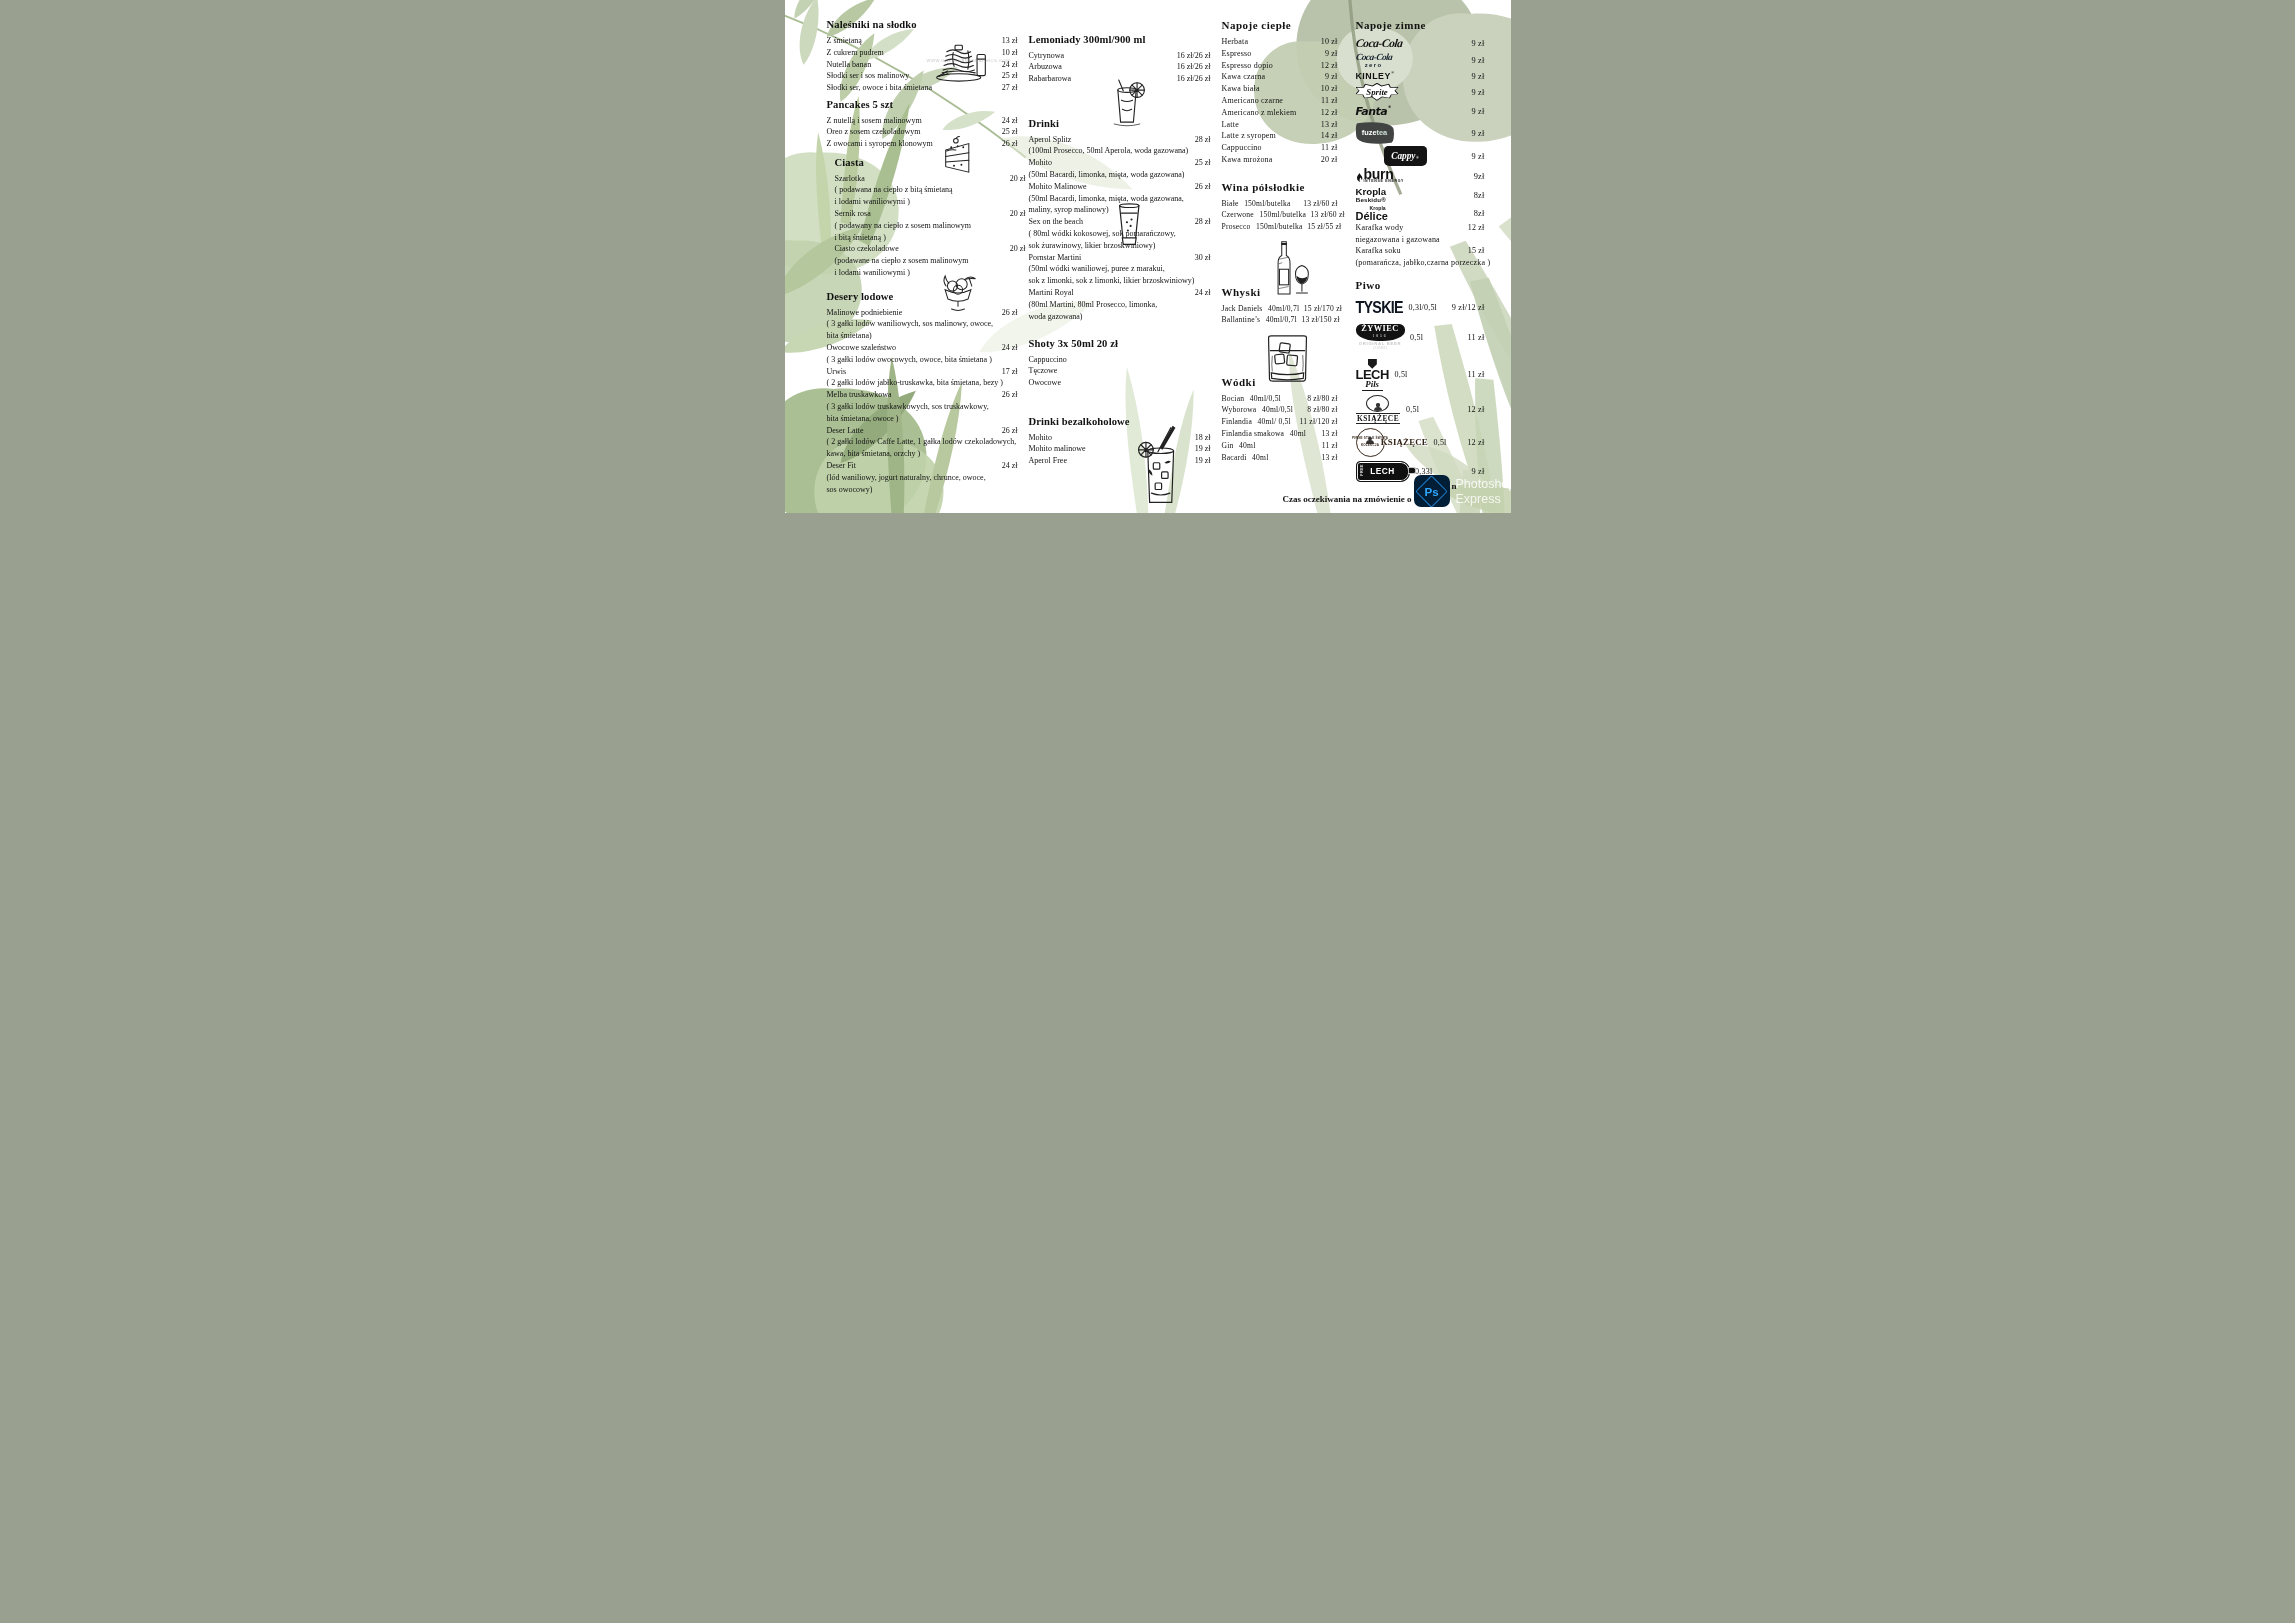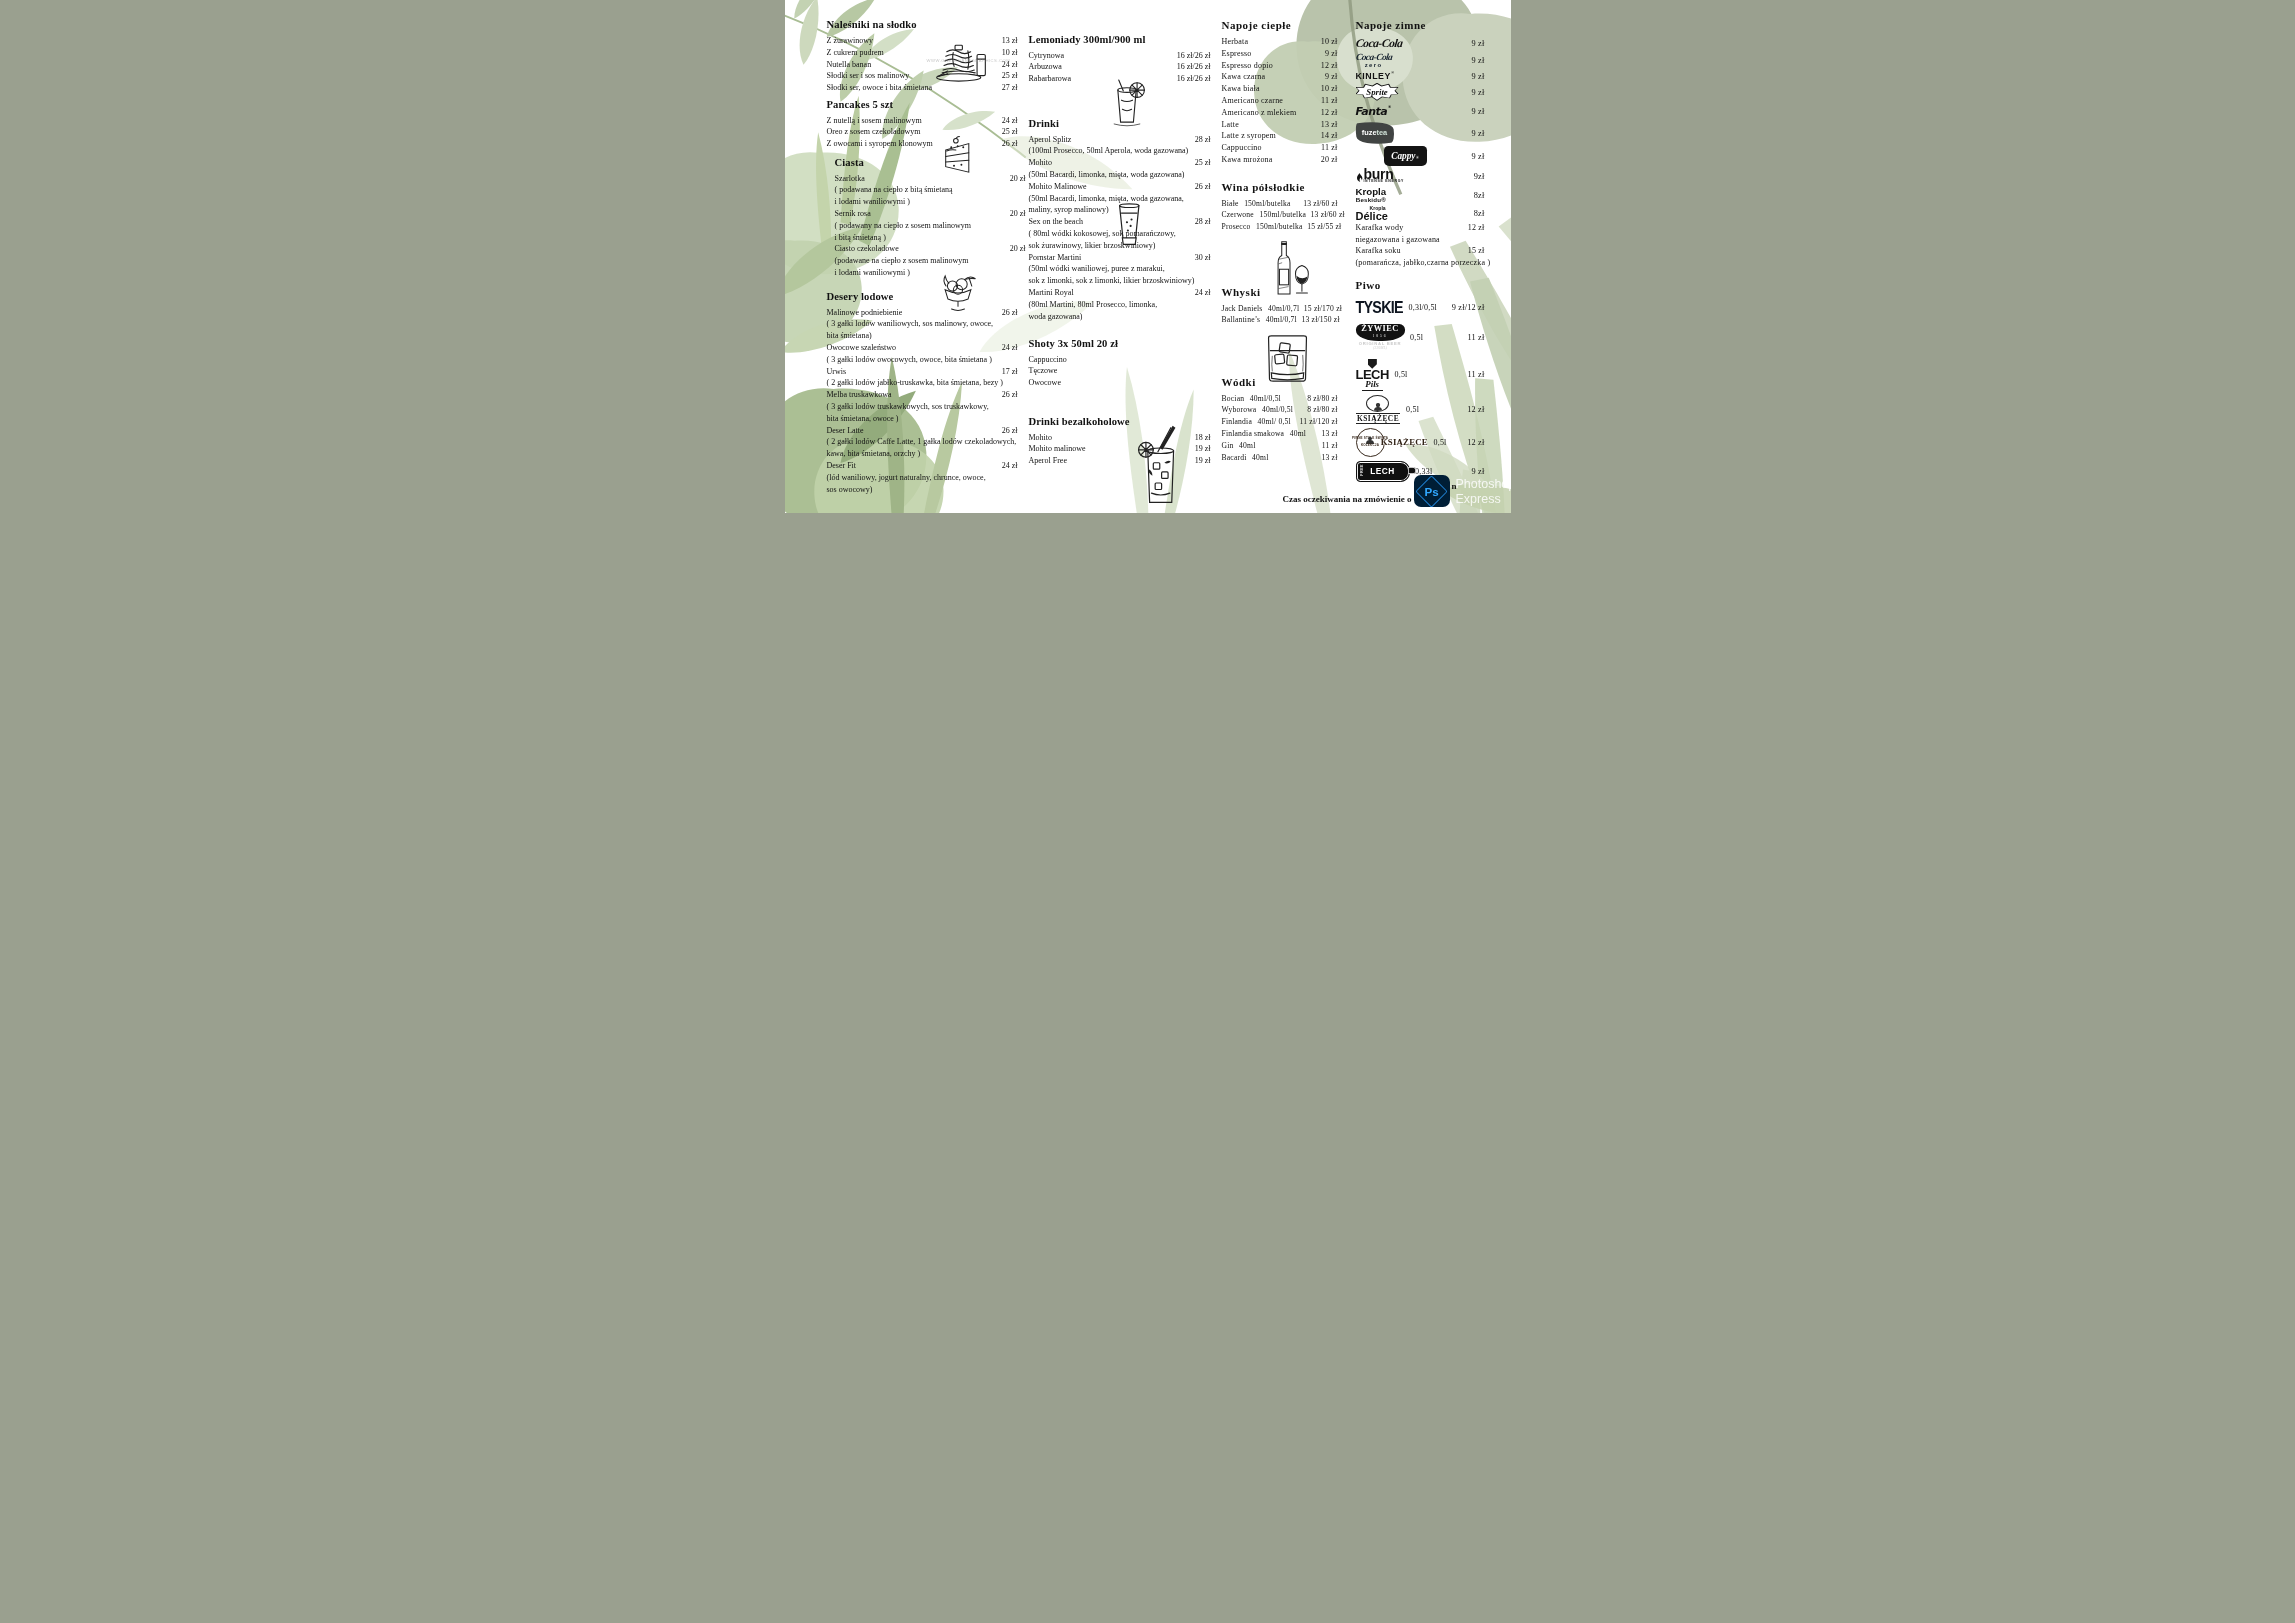--- a/index.html
+++ b/index.html
@@ -191,21 +191,21 @@
     <use href="#lf" transform="translate(1420,1060) rotate(15) scale(1.7)" fill="#c3d0ad" opacity=".85"></use>
 
     <use href="#bl" transform="translate(760,1110) rotate(-12) scale(1.5)" fill="#dae3cd" opacity=".8"></use>
     <use href="#bl" transform="translate(820,1110) rotate(5) scale(1.3)" fill="#d0dcc0" opacity=".8"></use>
     <use href="#bl" transform="translate(1150,1110) rotate(-18) scale(1.7)" fill="#d7e0c9" opacity=".8"></use>
   </svg>
 
   <section class="menu-sec" id="sec-nalesniki">
       <h2 class="sec-title">Naleśniki na słodko</h2>
       <div class="row">
-        <span class="nm">Z żurawinowy</span>
+        <span class="nm">Z śmietaną</span>
         <span class="pr">13 zł</span>
       </div>
       <div class="row">
         <span class="nm">Z cukrem pudrem</span>
         <span class="pr">10 zł</span>
       </div>
       <div class="row">
         <span class="nm">Nutella banan</span>
         <span class="pr">24 zł</span>
       </div>

